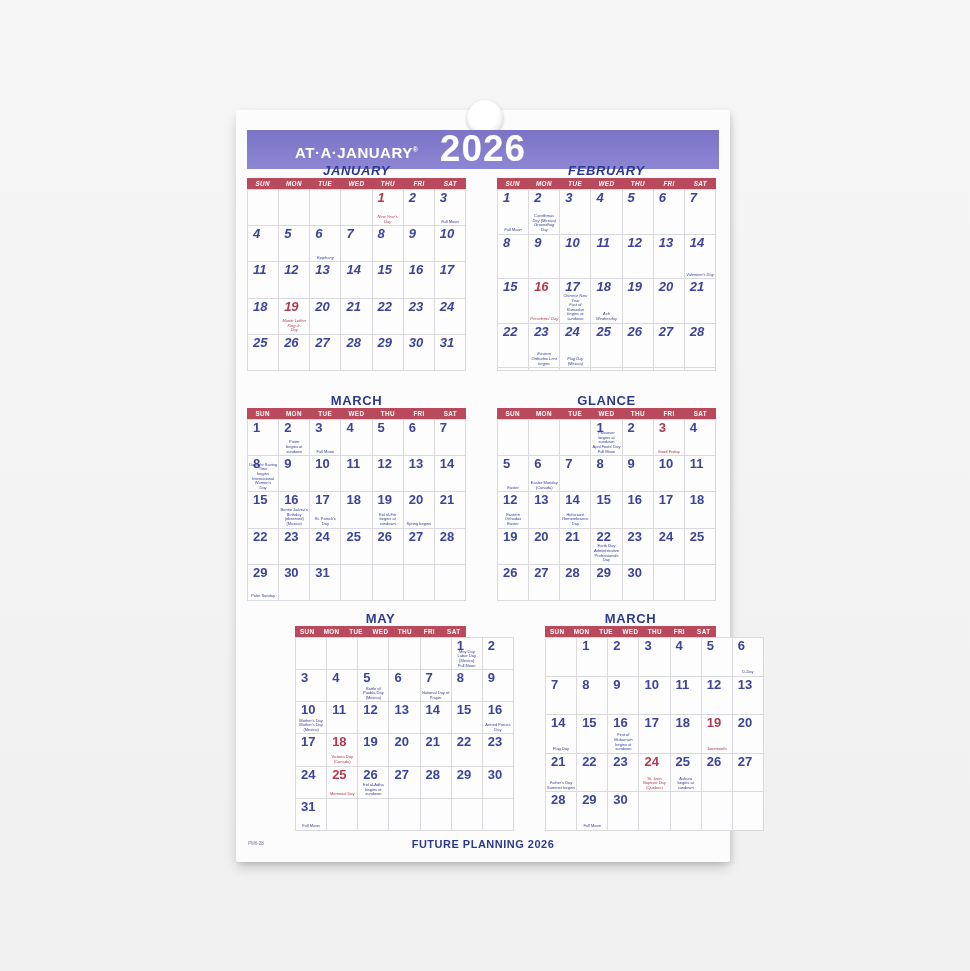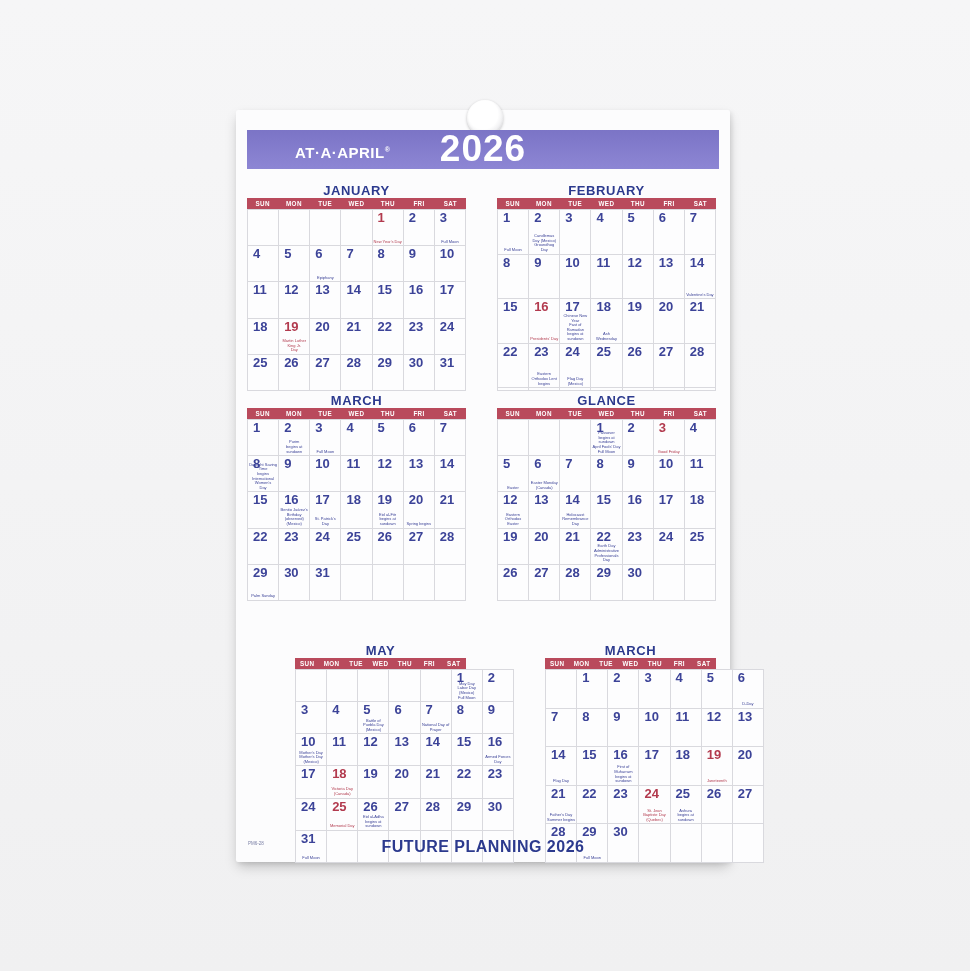--- a/index.html
+++ b/index.html
@@ -33,23 +33,23 @@
     color:#ffffff; font-weight:bold; font-size:15px; letter-spacing:.5px;
   }
   .brand sup { font-size:7px; vertical-align:super; }
   .year {
     position:absolute; left:0; right:0; top:-2px; text-align:center;
     color:#ffffff; font-weight:bold; font-size:37px; line-height:42px; letter-spacing:1px;
   }
   .month { position:absolute; width:219px; }
   .m-jan, .m-mar, .m-may { left:247px; }
   .m-feb, .m-apr, .m-jun { left:497px; }
-  .m-jan, .m-feb { top:184px; }
+  .m-jan, .m-feb { top:164px;font-style:italic; }
   .m-mar, .m-apr { top:394px; }
-  .m-may, .m-jun { top:644px;padding-left:48px; }
+  .m-may, .m-jun { top:612px;padding-left:48px; }
   .m-title {
     height:14px; text-align:center; color:#2c3a8e; font-weight:bold;
     font-size:13px; line-height:13px; letter-spacing:.6px;
   }
   .m-week { display:flex; height:11px; background:#b94a5c; }
   .m-week span {
     flex:1; color:#ffffff; font-weight:bold; font-size:6.3px;
     line-height:11px; text-align:center; letter-spacing:.4px;
   }
   table.m-grid { width:219px; border-collapse:collapse; table-layout:fixed; }
@@ -64,36 +64,36 @@
     line-height:14px; padding:1px 0 0 5px;
   }
   .dnum.red { color:#b23a4e; }
   .notes {
     position:absolute; left:1px; right:1px; bottom:1px;
     text-align:center; font-size:4px; line-height:4.6px; color:#3c4398;
   }
   .notes.red { color:#b23a4e; }
   .footer-title {
     position:absolute; left:236px; top:838px; width:494px; text-align:center;
-    color:#2c3a8e; font-weight:bold; font-size:16px; letter-spacing:.5px;
+    color:#2c3a8e; font-weight:bold; font-size:11px; letter-spacing:.5px;
   }
   .product-code {
     position:absolute; left:248px; top:841px;
     font-size:4.5px; color:#7a7fa5;
   }
 </style>
 </head>
 <body>
 
 <div class="wire"></div>
 <div class="page"></div>
 <div class="hang-hole"></div>
 
 <div class="banner">
-  <div class="brand"><span>AT·A·APRIL</span><sup>®</sup></div>
+  <div class="brand"><span>AT·A·JANUARY</span><sup>®</sup></div>
   <div class="year">2026</div>
 </div>
 
 <div class="month m-jan">
   <div class="m-title">JANUARY</div>
   <div class="m-week">
       <span>SUN</span>
       <span>MON</span>
       <span>TUE</span>
       <span>WED</span>

